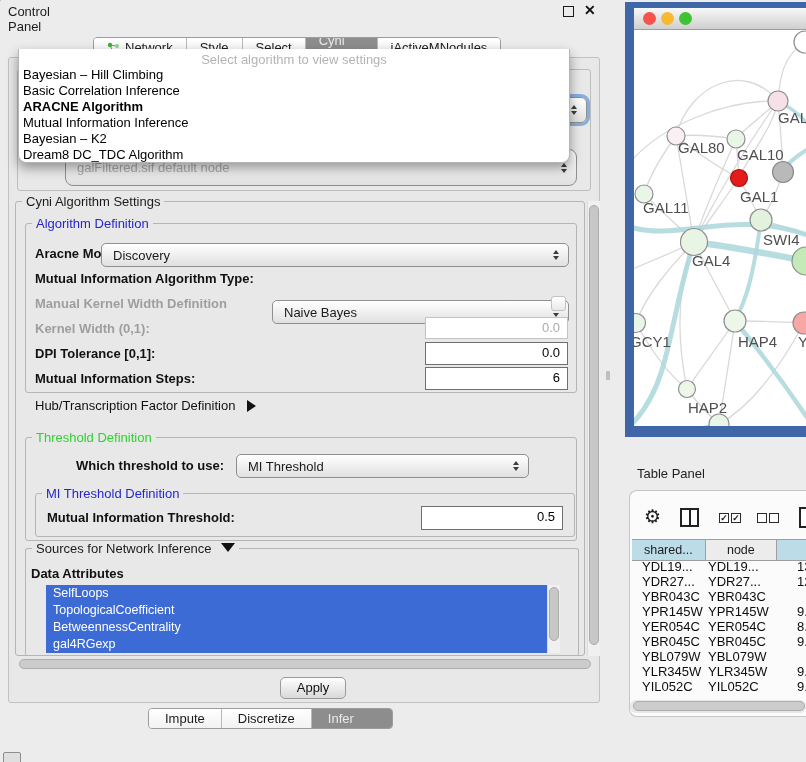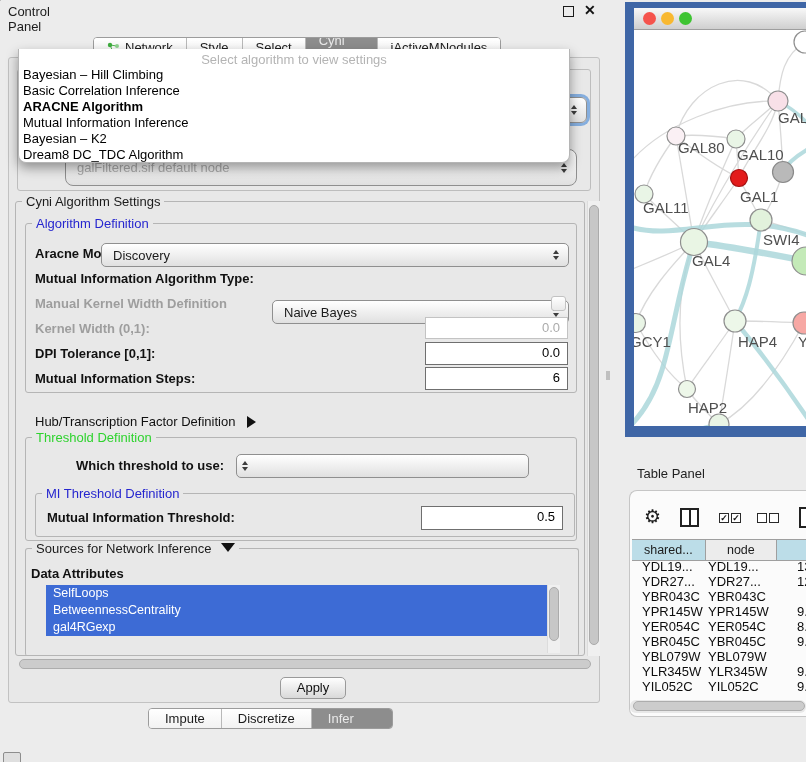--- a/index.html
+++ b/index.html
@@ -195,50 +195,52 @@
     </div>
     <span class="blabel disabled" style="left:26px; top:238px;">Manual Kernel Width Definition</span>
     <div class="checkbox" style="left:542px; top:238px;"></div>
     <span class="blabel disabled" style="left:26px; top:263px;">Kernel Width (0,1):</span>
     <div class="field disabled" style="left:416px; top:259px; width:143px; height:22px;">0.0</div>
     <span class="blabel" style="left:26px; top:288px;">DPI Tolerance [0,1]:</span>
     <div class="field" style="left:416px; top:284px; width:143px; height:23px;">0.0</div>
     <span class="blabel" style="left:26px; top:313px;">Mutual Information Steps:</span>
     <div class="field" style="left:416px; top:309px; width:143px; height:23px;">6</div>
 
-    <span class="abs" style="left:26px; top:356px; font-size:13px; color:#111;">
+    <span class="abs" style="left:26px; top:340px; font-size:13px; color:#111;">
       <span>Hub/Transcription Factor Definition</span>
       <span style="display:inline-block; margin-left:8px; width:0; height:0; border-top:6px solid transparent; border-bottom:6px solid transparent; border-left:9px solid #111; vertical-align:-2px;"></span>
     </span>
 
     <div class="abs group" style="left:16px; top:379px; width:552px; height:104px;">
       <span class="legend green">Threshold Definition</span>
     </div>
     <span class="blabel" style="left:67px; top:400px;">Which threshold to use:</span>
     <div class="abs combo" style="left:227px; top:396px; width:293px; height:24px;">
+      <span class="lbl">MI Threshold</span>
       <span class="spin">
           <i class="up"></i>
           <i class="dn"></i>
         </span>
     </div>
     <div class="abs group" style="left:26px; top:435px; width:540px; height:44px;">
       <span class="legend blue">MI Threshold Definition</span>
     </div>
     <span class="blabel" style="left:38px; top:452px;">Mutual Information Threshold:</span>
     <div class="field" style="left:412px; top:448px; width:142px; height:24px;">0.5</div>
 
     <div class="abs group" style="left:16px; top:490px; width:554px; height:108px; border-bottom:none;">
       <span class="legend">
         <span>Sources for Network Inference</span>
         <span style="display:inline-block; margin-left:6px; width:0; height:0; border-left:7px solid transparent; border-right:7px solid transparent; border-top:9px solid #111; vertical-align:1px;"></span>
       </span>
     </div>
     <span class="blabel" style="left:22px; top:508px;">Data Attributes</span>
     <div class="abs" id="attr-list" style="left:37px; top:527px; width:501px; height:68px; overflow:hidden;">
         <div class="attr-item" style="background: rgb(61, 107, 213);">SelfLoops</div>
+        <div class="attr-item" style="background: rgb(61, 107, 213);">TopologicalCoefficient</div>
         <div class="attr-item" style="background: rgb(61, 107, 213);">BetweennessCentrality</div>
         <div class="attr-item" style="background: rgb(61, 107, 213);">gal4RGexp</div>
       </div>
     <div class="vtrack" style="left:538px; top:527px; width:13px; height:68px;">
       <div class="vthumb" style="left:1px; top:2px; width:10px; height:54px;"></div>
     </div>
 
     <div class="vtrack" style="left:578px; top:143px; width:13px; height:455px;">
       <div class="vthumb" style="left:1px; top:4px; width:10px; height:440px;"></div>
     </div>

